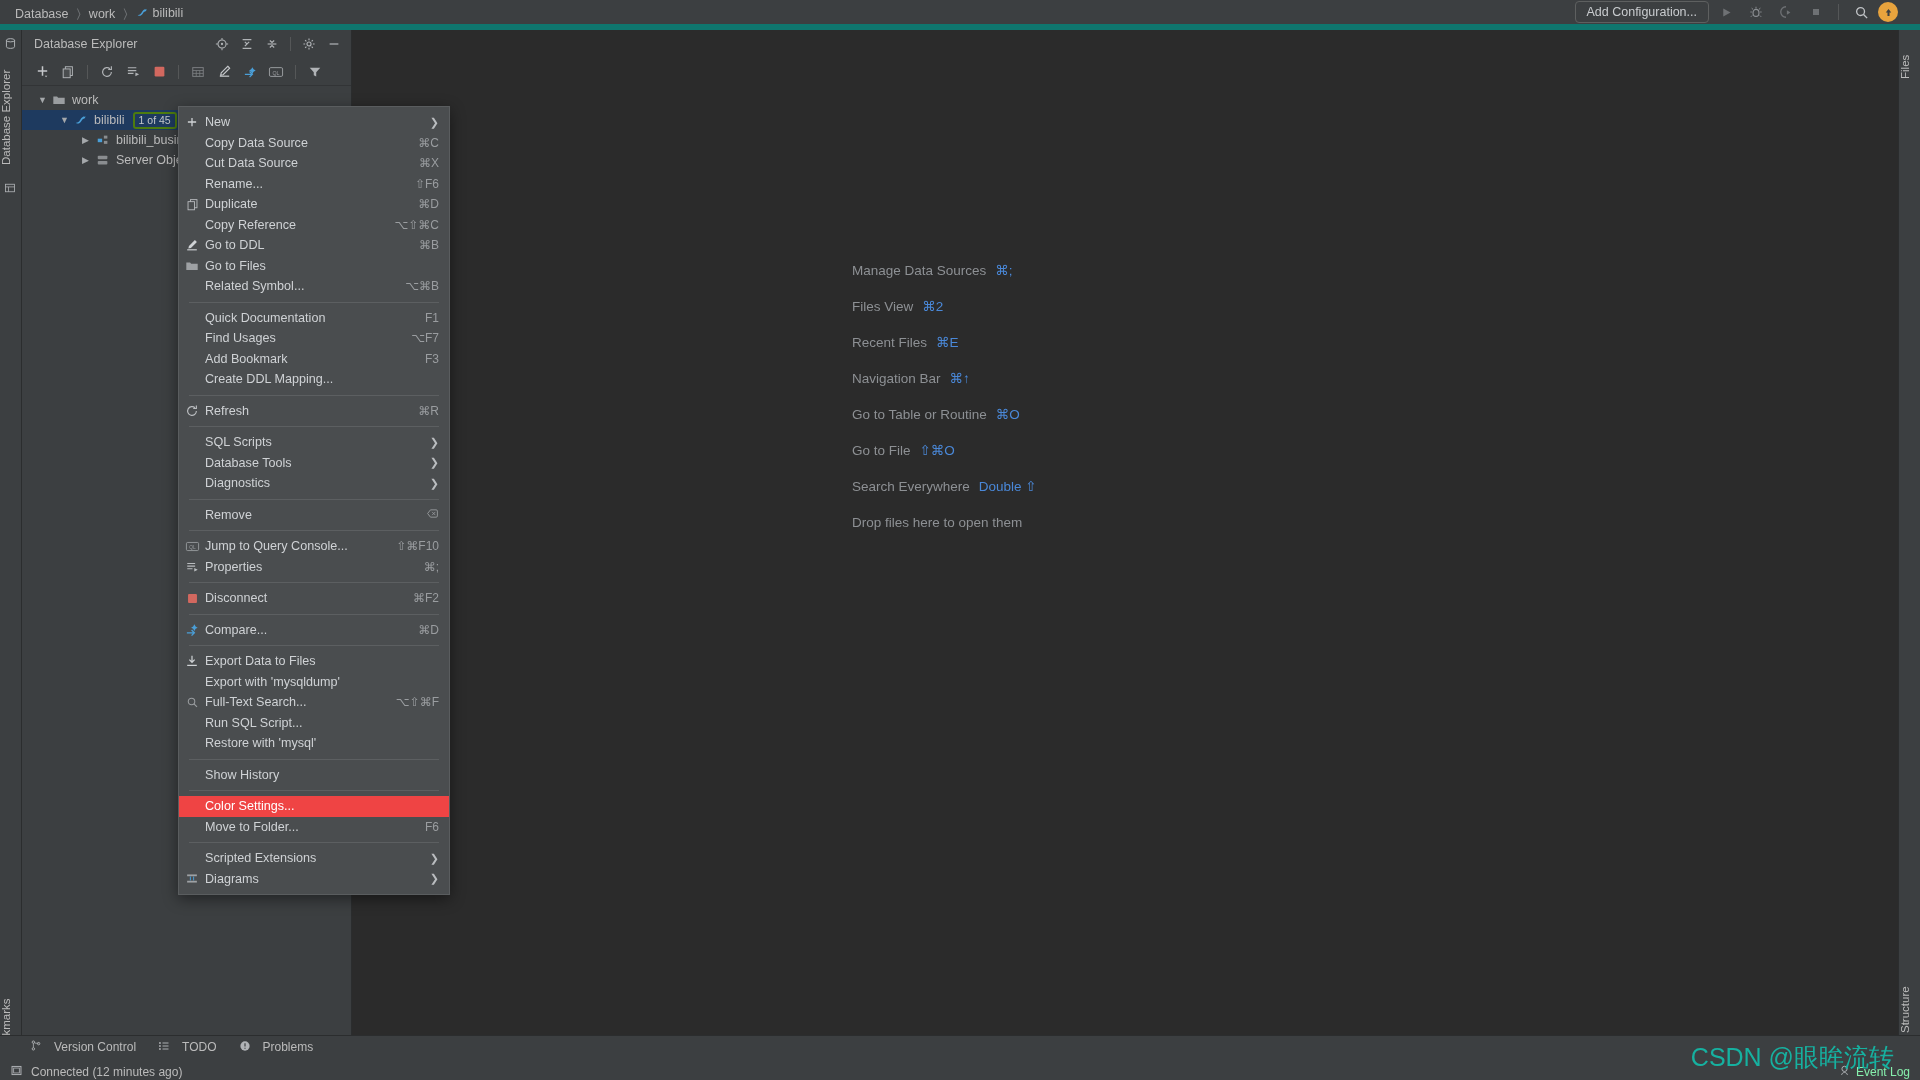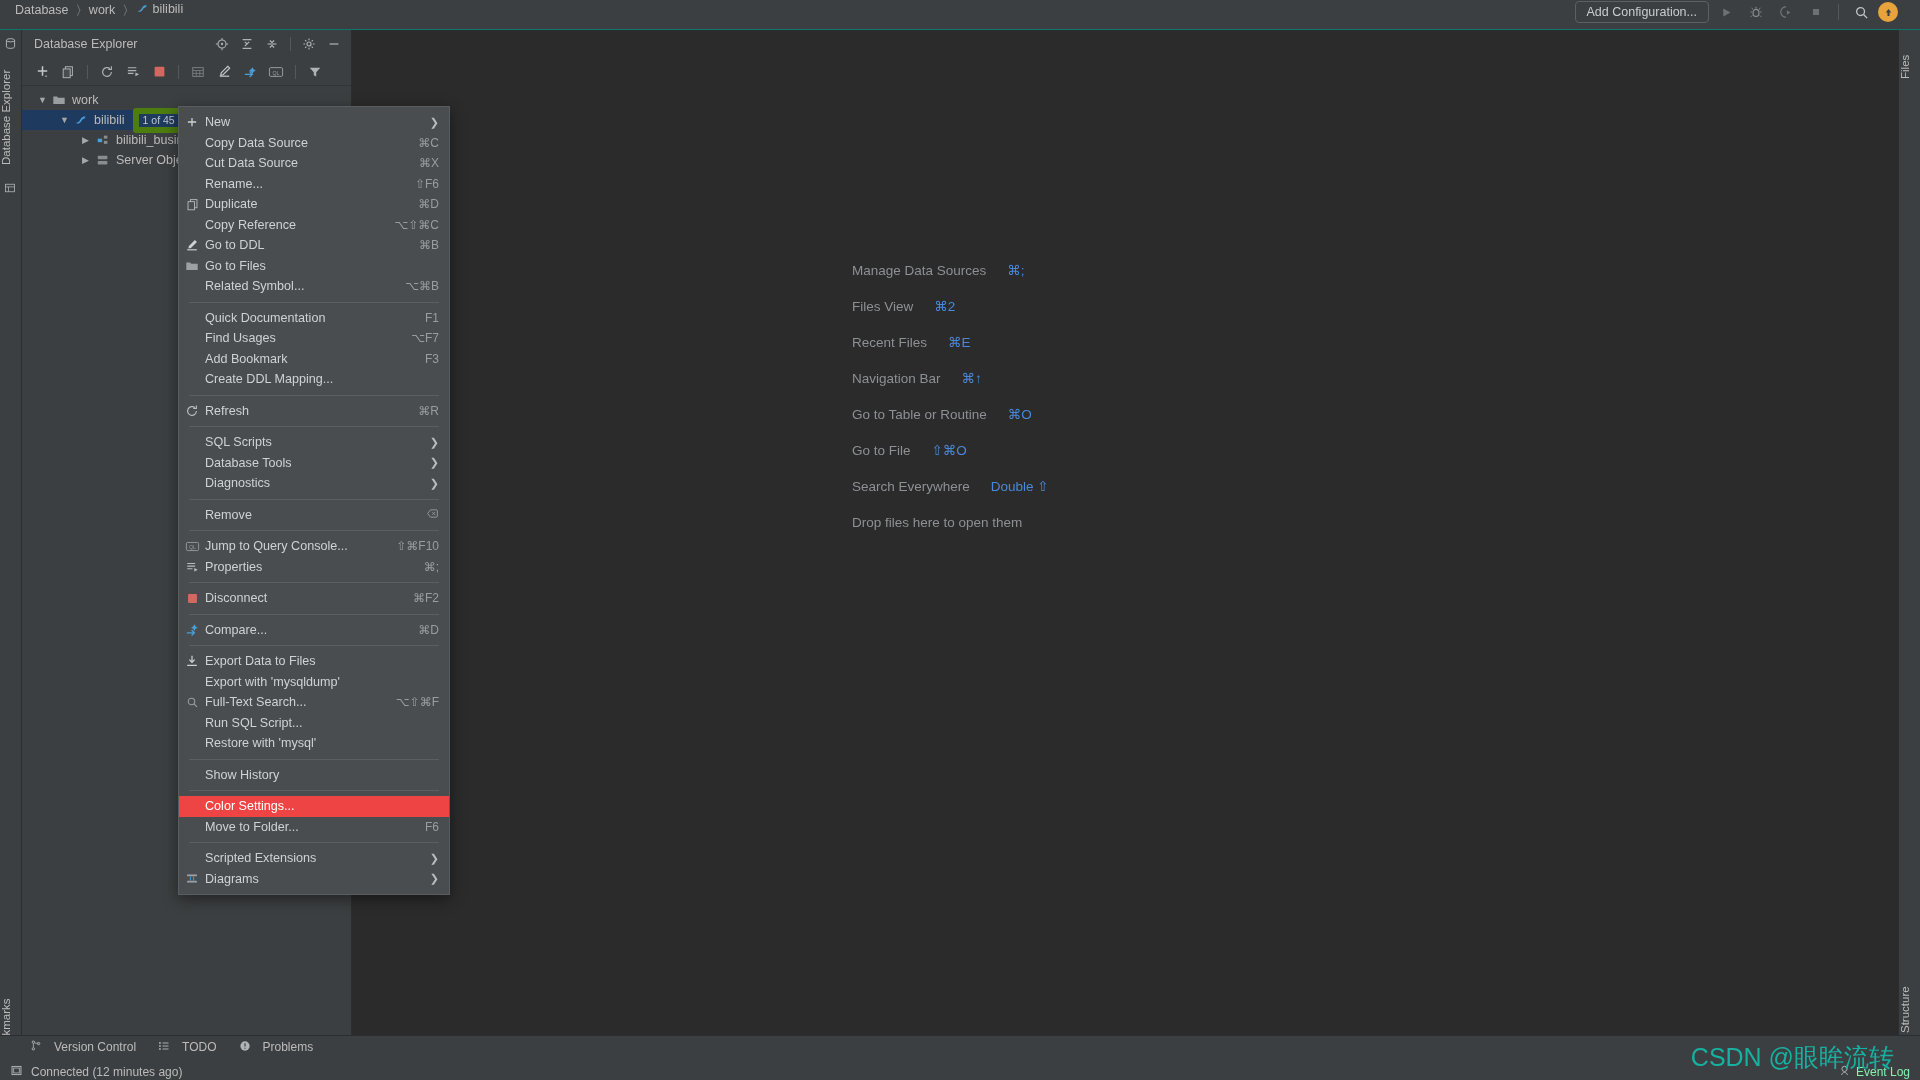--- a/index.html
+++ b/index.html
@@ -8,22 +8,22 @@
     background: #3c3f41;
     font-family: "Liberation Sans", sans-serif;
     overflow: hidden;
     -webkit-font-smoothing: antialiased;
   }
   #app { position: relative; width: 1920px; height: 1080px; background: #313335; }
 
   
   .topbar {
     position: absolute; top: 0; left: 0; width: 1920px; height: 30px;
-    background: #3c3f41; display: flex; align-items: flex-start;
-    border-bottom: 1px solid #0f766e;
+    background: #3c3f41; display: flex; align-items: flex-end;
+    border-bottom: 6px solid #0f766e;
   }
   .crumbs { display: flex; align-items: center; padding-left: 10px; gap: 2px; }
   .crumb { color: #bbbbbb; font-size: 12.5px; padding: 2px 5px; }
   .crumb-sep { color: #6e7174; font-size: 13px; padding: 0 1px; }
   .crumb-icon { display: inline-block; margin-right: 4px; vertical-align: -2px; }
 
   .topbar-right {
     margin-left: auto; display: flex; align-items: center; gap: 4px; padding-right: 22px;
   }
   .add-config {
@@ -79,33 +79,33 @@
   .tree-row { height: 20px; display: flex; align-items: center; color: #bbbbbb; padding-left: 16px; }
   .tree-row.lvl1 { padding-left: 16px; }
   .tree-row.lvl2 { padding-left: 38px; }
   .tree-row.lvl3 { padding-left: 60px; }
   .tree-row.selected { background: #1e3a5f; }
   .arrow { width: 14px; display: inline-block; color: #a5a8ab; font-size: 9px; }
   .tree-ic { width: 18px; display: inline-flex; align-items: center; }
   .tree-label { margin-left: 2px; }
   .count-badge {
     margin-left: 8px; font-size: 10.5px; color: #c5c8cb;
-    border: 6px solid #4d7c0f; border-radius: 3px; padding: 0px 4px; line-height: 13px;
+    border: 2px solid #4d7c0f; border-radius: 3px; padding: 0px 4px; line-height: 13px;
   }
 
   
   .editor {
     position: absolute; left: 352px; top: 30px; right: 22px; height: 1005px;
     background: #2b2b2b;
   }
   .welcome {
     position: absolute; left: 500px; top: 222px;
     display: flex; flex-direction: column; gap: 0px;
   }
-  .wrow { height: 36px; display: flex; align-items: center; font-size: 13.5px; color: #8d9094; gap: 12px; }
+  .wrow { height: 36px; display: flex; align-items: center; font-size: 13.5px; color: #8d9094; }
   .wrow .wlabel { color: #8d9094; }
   .wrow .wkey { color: #4a88d8; margin-left: 9px; font-weight: 500; }
 
   
   .ctx {
     position: absolute; left: 178px; top: 106px; width: 272px;
     background: #4a4d4f; border: 1px solid #5a5d5f;
     box-shadow: 0 4px 14px rgba(0,0,0,.45);
     padding: 5px 0; z-index: 50;
   }

